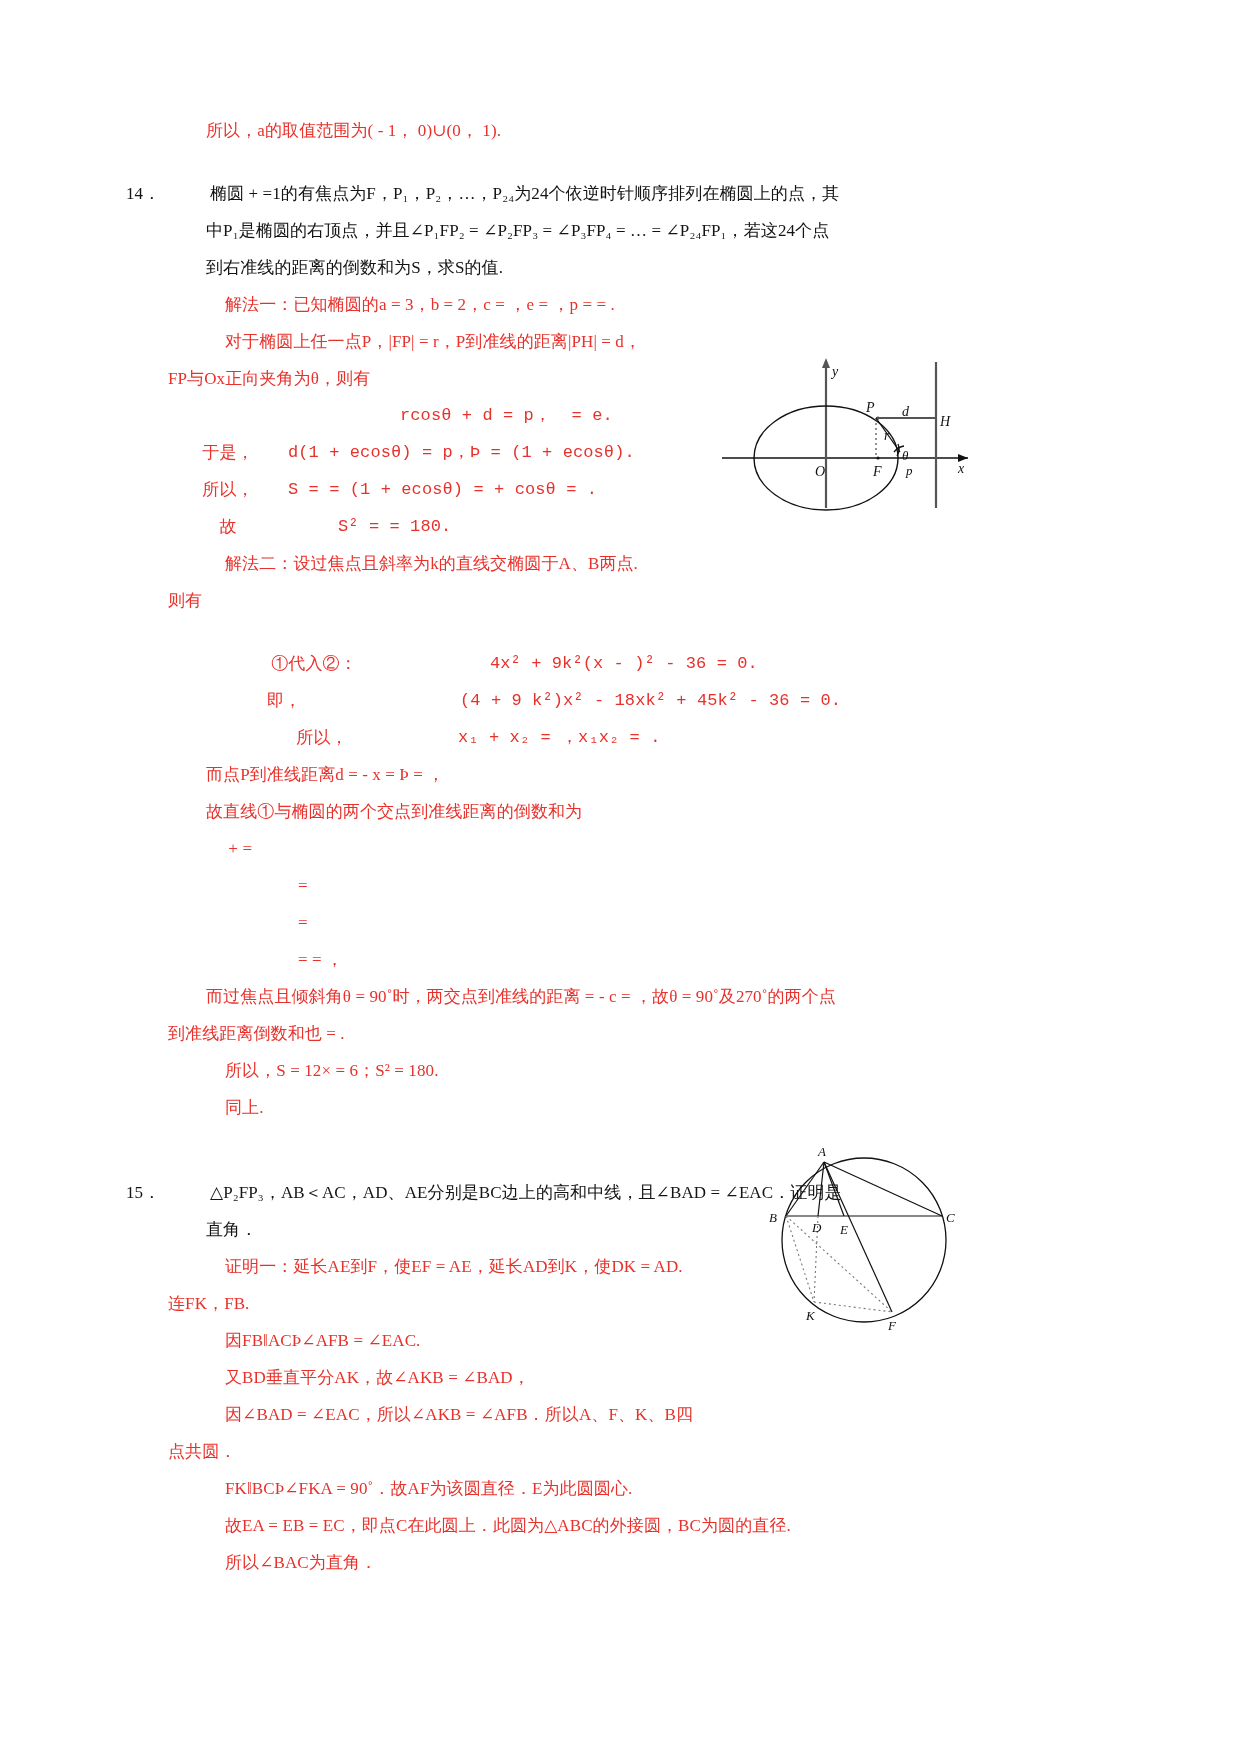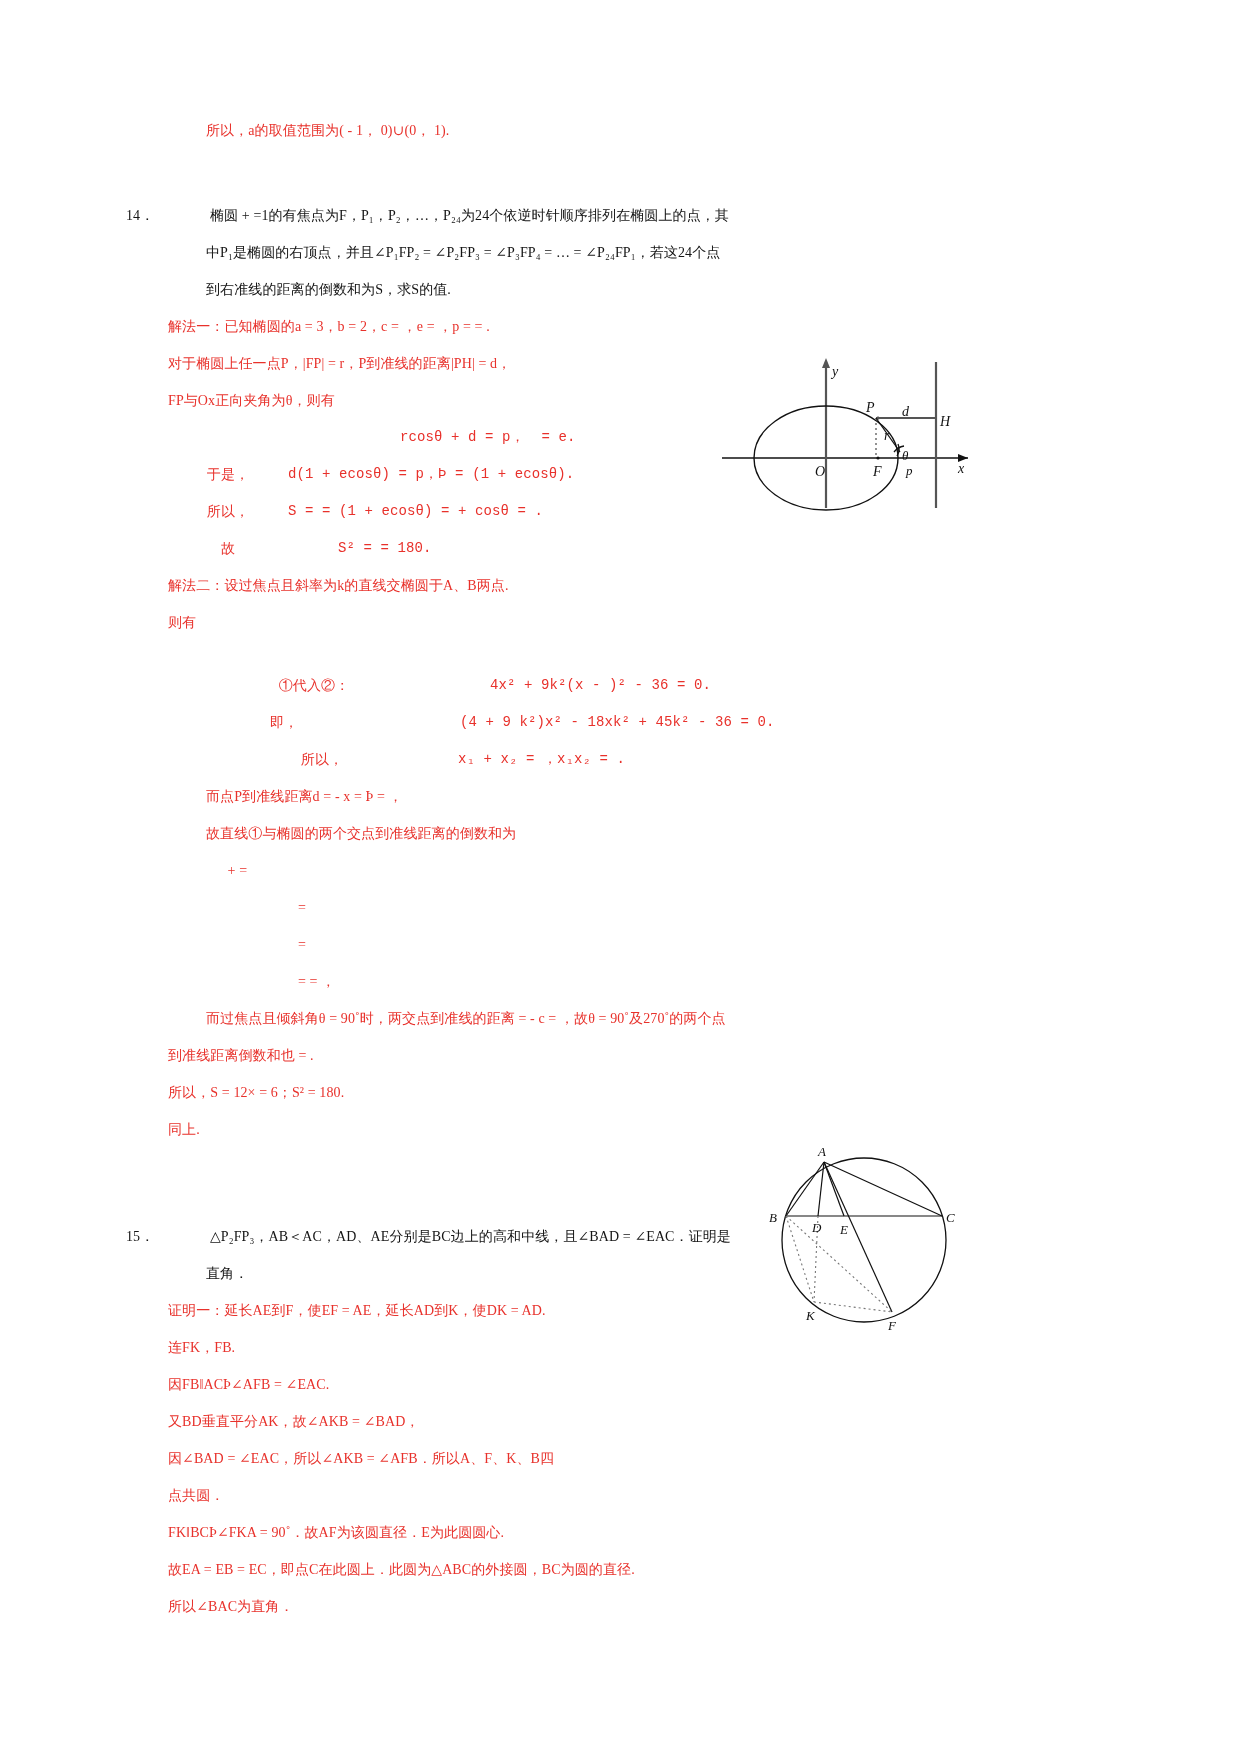--- a/index.html
+++ b/index.html
@@ -24,42 +24,41 @@
   }
   .content {
     position: absolute;
     left: 168px;
     top: 112px;
     width: 900px;
   }
 
   
   .line {
-    font-size: 14px;
+    font-size: 17px;
     line-height: 37px;
     white-space: pre-wrap;
     letter-spacing: 0.1px;
   }
   .red   { color: #e8312b; }
   .black { color: #141414; }
 
   .ind0  { margin-left: 0; }
   .ind1  { margin-left: 38px; }
-  .ind2  { }
+  .ind2  { margin-left: 57px; }
   .spacer-md { height: 26px; }
   .spacer-lg { height: 48px; }
 
   .qnum {
     display: inline-block;
     width: 42px;
   }
   .hang {
     padding-left: 42px;
     text-indent: -42px;
-    margin-top: 22px;
   }
 
   
   .row2 { display: flex; }
   .row2 .lbl { width: 165px; flex: none; text-align: center; }
   .row2 .lbl.w210 { width: 232px; }
   .row2 .lbl.w120 { width: 120px; }
   .row2 .eq  { flex: 1; font-family: Liberation Mono, monospace; }
 
   

